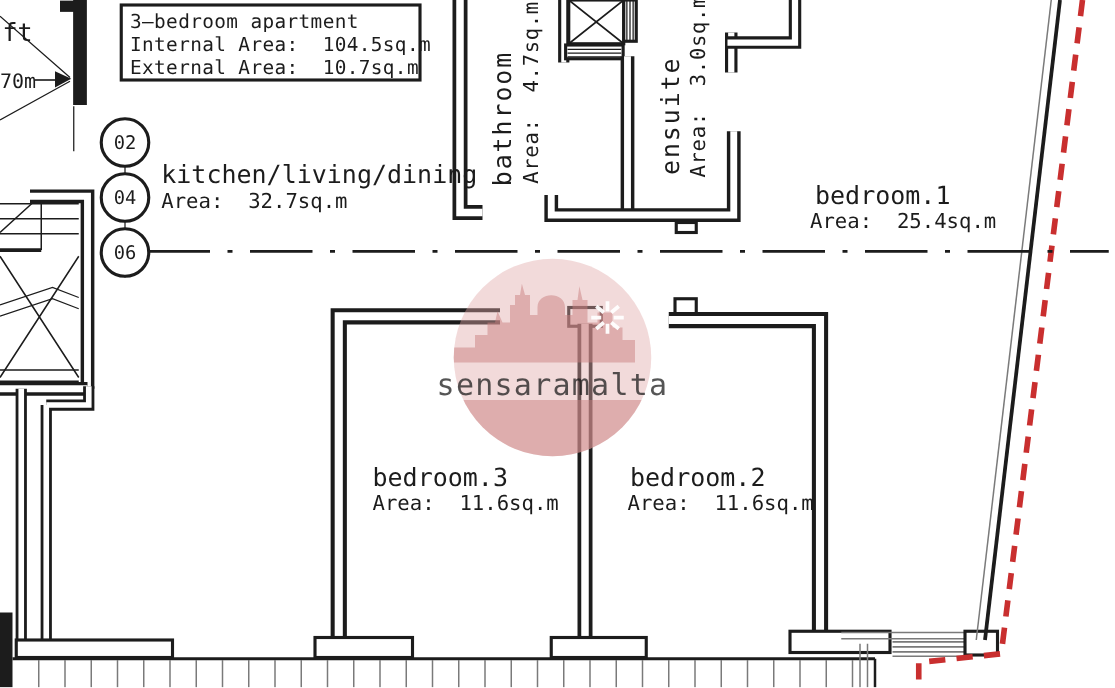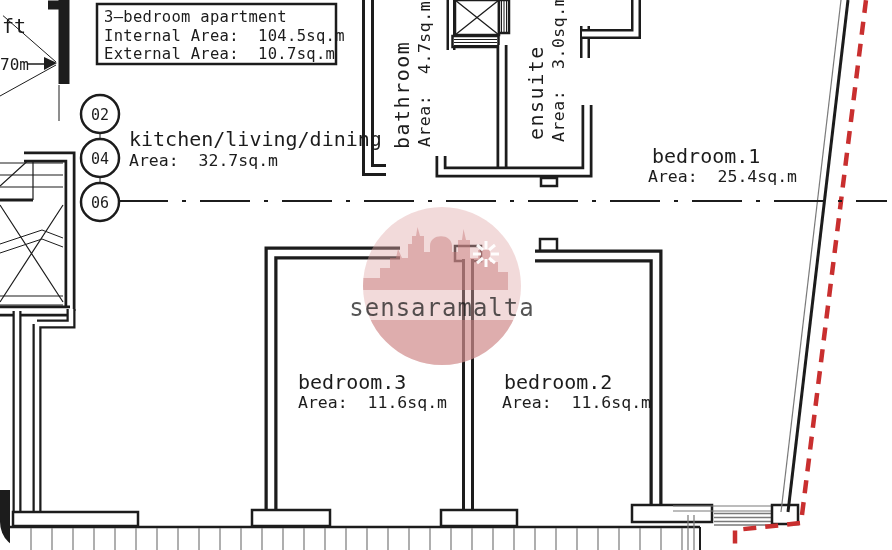--- a/index.html
+++ b/index.html
@@ -1,16 +1,16 @@
 <!DOCTYPE html>
 <html style="--wall: #1c1c1c; --boundary_red: #c92f2f; --watermark_pink: #dfa8a8;"><head>
 <meta charset="utf-8">
 <style>
   html,body{margin:0;padding:0;background:#fff;}
-  .stage{position:relative;width:892px;height:550px;background:#fff;overflow:hidden;border-radius:28px;}
+  .stage{position:relative;width:892px;height:550px;background:#fff;overflow:hidden;}
   svg{position:absolute;left:0;top:0;}
   svg text{font-family:"DejaVu Sans Mono",monospace;fill:var(--wall,#1c1c1c);white-space:pre;}
   .wo{stroke:var(--wall,#1c1c1c);fill:none;stroke-linejoin:miter;stroke-linecap:butt;}
   .wi{stroke:#ffffff;fill:none;stroke-linejoin:miter;stroke-linecap:butt;}
   .thin{stroke:var(--wall,#1c1c1c);fill:none;}
   .gray{stroke:#7a7a7a;fill:none;}
   .fo{fill:#ffffff;stroke:var(--wall,#1c1c1c);stroke-width:2.5;}
   .solid{fill:var(--wall,#1c1c1c);stroke:none;}
   .redline{stroke:var(--boundary_red,#c92f2f);fill:none;}
   .ttl{font-size:15.5px;letter-spacing:.3px;}

